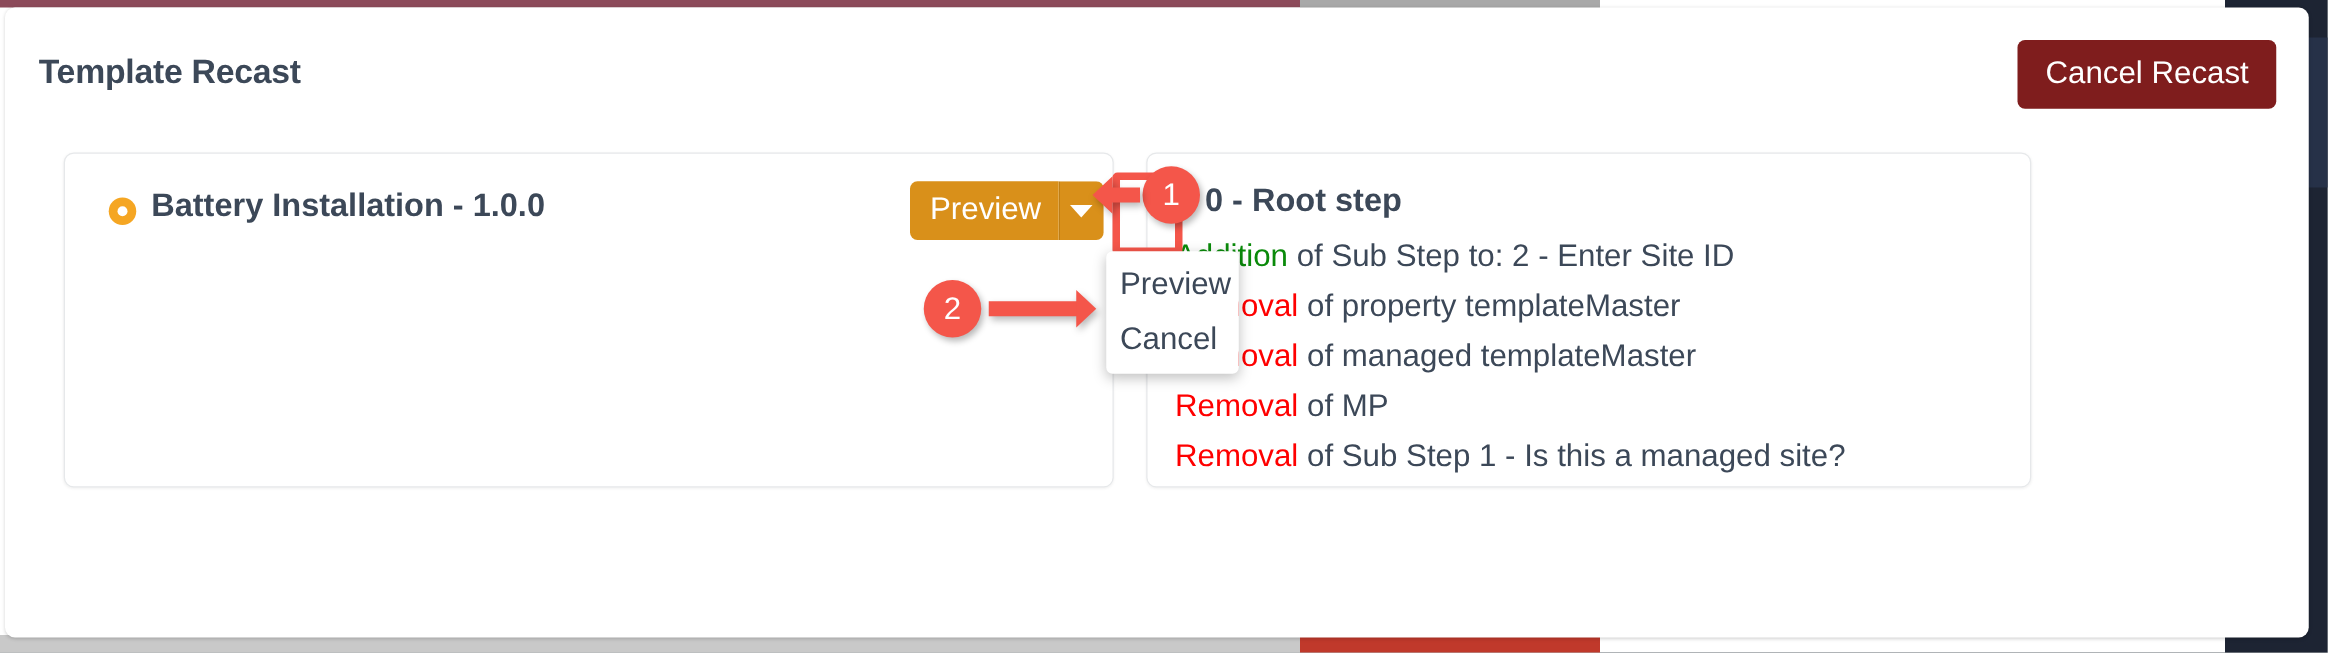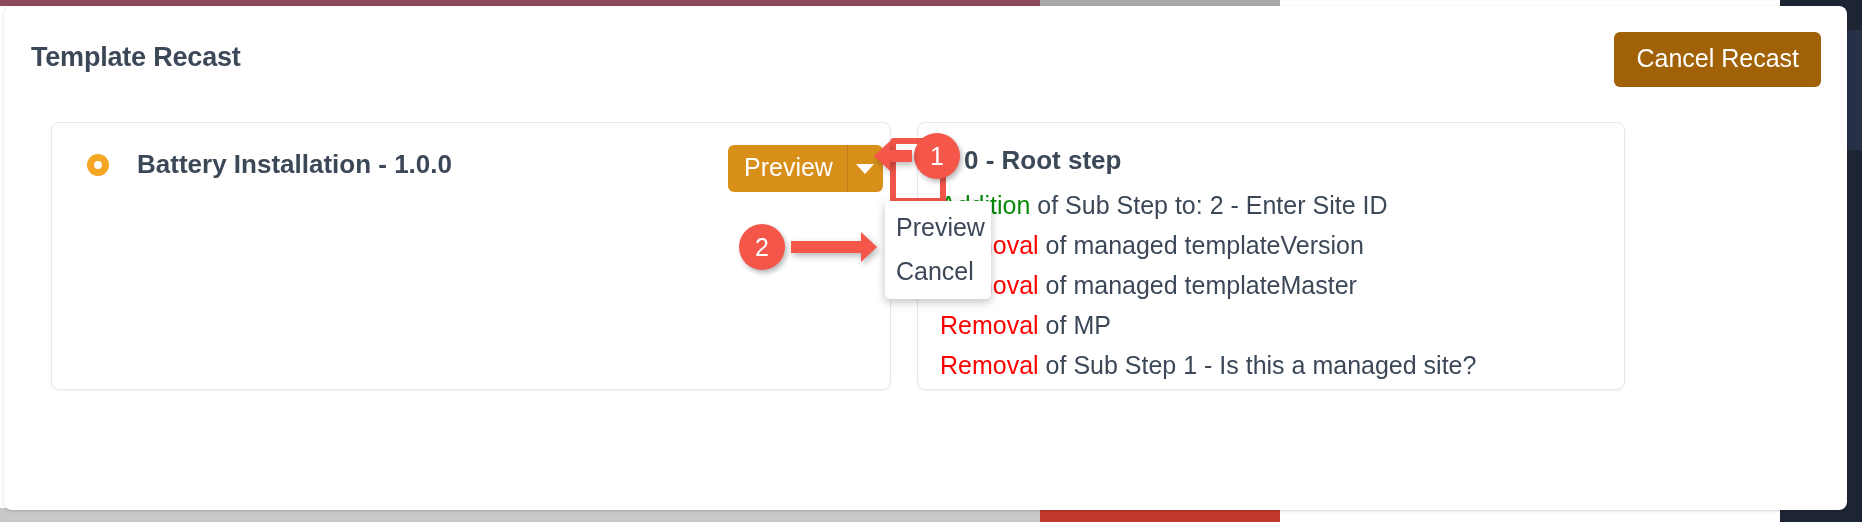--- a/index.html
+++ b/index.html
@@ -81,21 +81,21 @@
     top: 36px;
     font-size: 27px;
     font-weight: bold;
     color: #3c4858;
     letter-spacing: -0.2px;
   }
   .cancel-recast-button {
     position: absolute;
     right: 26px;
     top: 26px;
-    background: #a16207;
+    background: #7f1d1d;
     color: #ffffff;
     border: none;
     border-radius: 6px;
     font-size: 25px;
     font-family: "Liberation Sans", sans-serif;
     padding: 14px 22px 16px 22px;
     cursor: pointer;
     line-height: 1;
   }
 
@@ -125,22 +125,22 @@
     left: 913px;
     width: 708px;
   }
 
   
   .template-row {
     position: absolute;
     left: 35px;
     top: 26px;
     display: flex;
-    align-items: center;
-    gap: 28px;
+    align-items: flex-end;
+    gap: 12px;
   }
   .radio-icon {
     width: 22px;
     height: 22px;
     border-radius: 50%;
     background: #f5a623;
     display: inline-block;
     position: relative;
     flex: none;
   }
@@ -379,21 +379,21 @@
         <span class="root-step-label">0 - Root step</span>
       </div>
 
       <div class="changes-list">
         <div class="change-line">
           <span class="chg-add">Addition</span>
           <span>of Sub Step to: 2 - Enter Site ID</span>
         </div>
         <div class="change-line">
           <span class="chg-rem">Removal</span>
-          <span>of managed templateVersion</span>
+          <span>of property templateMaster</span>
         </div>
         <div class="change-line">
           <span class="chg-rem">Removal</span>
           <span>of managed templateMaster</span>
         </div>
         <div class="change-line">
           <span class="chg-rem">Removal</span>
           <span>of MP</span>
         </div>
         <div class="change-line">

